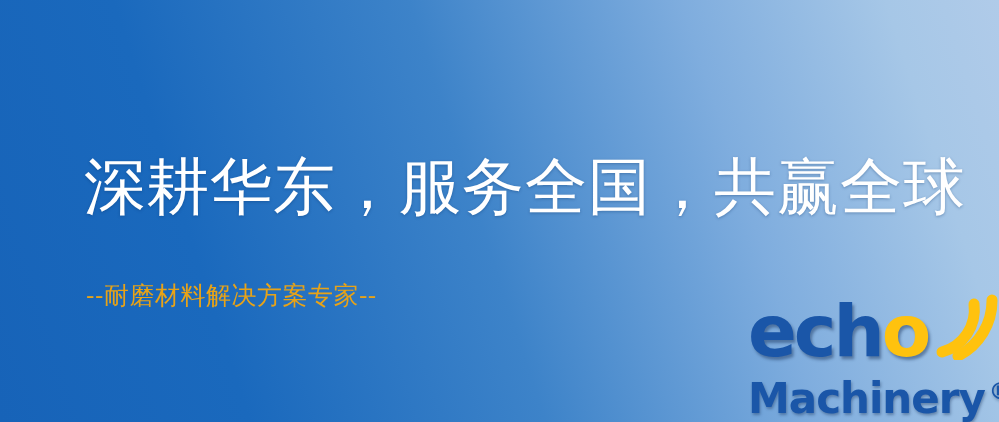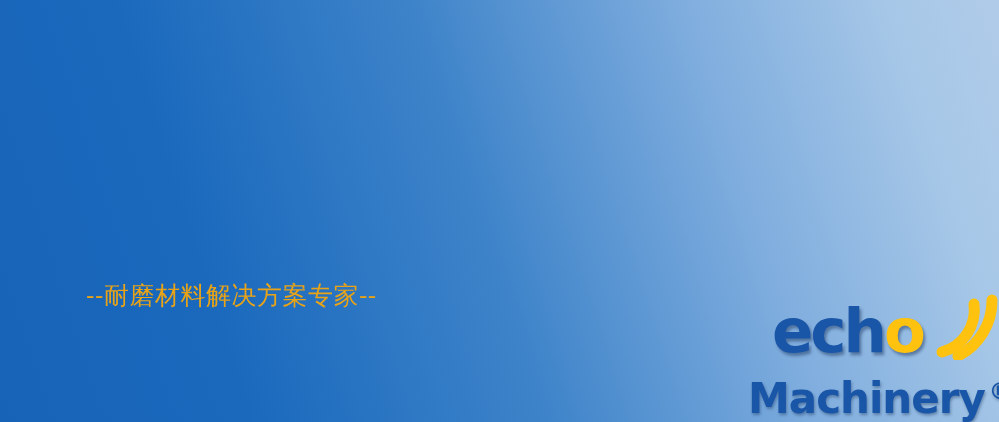--- a/index.html
+++ b/index.html
@@ -51,26 +51,25 @@
     top: 292px;
     width: 257px;
     height: 125px;
   }
   #logo-wordmark {
     position: absolute;
     left: 6px;
     top: -4px;
     font-family: "DejaVu Sans", "Liberation Sans", sans-serif;
     font-weight: bold;
-    font-size: 61px;
+    font-size: 72px;
     line-height: 86px;
     letter-spacing: -3px;
     color: #1a56a8;
     text-shadow: 2px 3px 3px rgba(20,45,85,0.45);
-    margin-left: 24px;
   }
   #logo-wordmark .gold {
     color: #ffc20e;
   }
   #logo-sub {
     position: absolute;
     left: 6px;
     top: 78px;
     font-family: "DejaVu Sans", "Liberation Sans", sans-serif;
     font-weight: bold;
@@ -93,20 +92,21 @@
     top: -2px;
     width: 74px;
     height: 70px;
   }
 </style>
 </head>
 <body>
 
 <div id="banner">
 
+  <div id="headline">深耕华东，服务全国，共赢全球</div>
 
   <div id="subtitle">--耐磨材料解决方案专家--</div>
 
   <div id="logo">
 
     <div id="logo-wordmark"><span>ech</span><span class="gold">o</span></div>
 
     <svg id="logo-arcs" viewBox="0 0 74 70">
       <g fill="none" stroke="#ffc20e" stroke-linecap="round">
         <path d="M18 62 A 44 44 0 0 0 50 14" stroke-width="11"></path>

